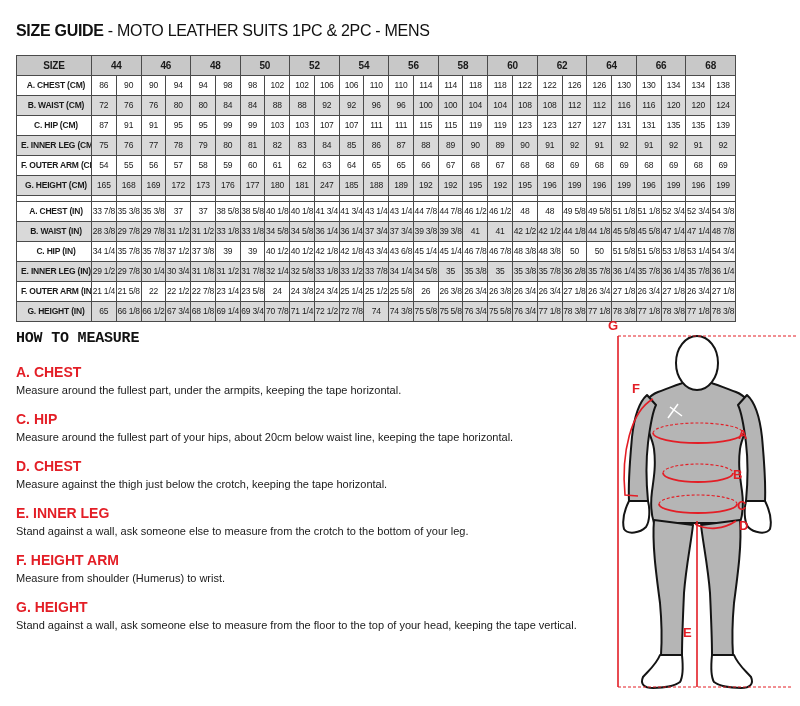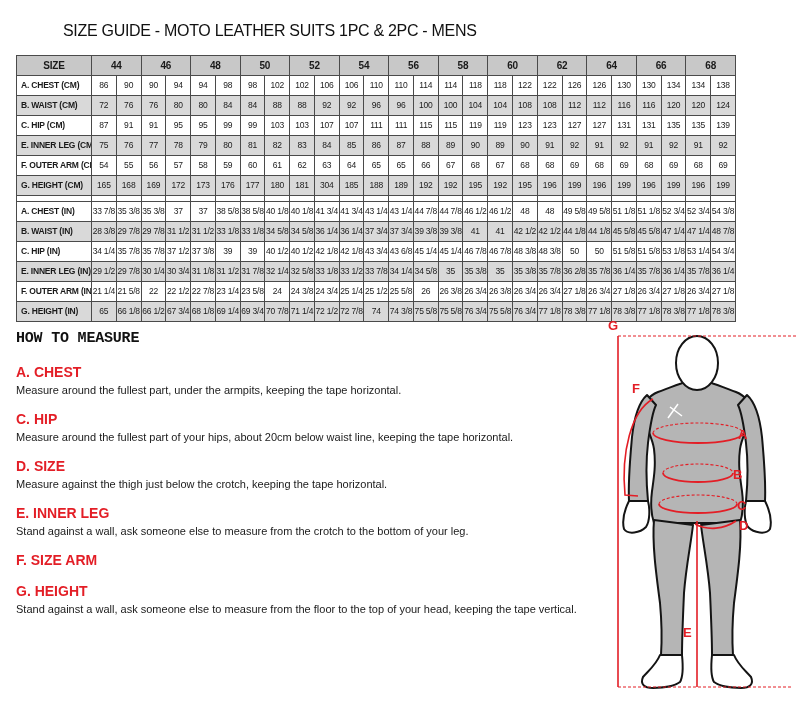--- a/index.html
+++ b/index.html
@@ -1,28 +1,28 @@
 <!DOCTYPE html>
 <html><head>
 <meta charset="utf-8">
 <style>
   html,body{margin:0;padding:0;background:#fff;}
   #page{position:relative;width:800px;height:706px;background:#fff;overflow:hidden;
         font-family:"Liberation Sans",sans-serif;color:#1a1a1a;}
   
   .title{position:absolute;left:16px;top:22px;font-size:16px;letter-spacing:-0.3px;color:#111;}
-  .title .t1{font-weight:400;margin-left:47px;}
+  .title .t1{font-weight:700;}
   .title .t2{font-weight:400;}
   
   .size-table{position:absolute;left:16px;top:55px;width:720px;border-collapse:collapse;table-layout:fixed;}
   .size-table th,.size-table td{border:1px solid #4a4a4a;padding:0;height:19px;text-align:center;
         font-size:8.5px;line-height:1;letter-spacing:-0.2px;color:#1a1a1a;overflow:hidden;white-space:nowrap;}
   .size-table thead th{background:#c8c8c8;font-weight:700;font-size:10px;}
   .size-table col.lbl{width:75px;}
-  .size-table td.row-label{text-align:left;padding-left:4px;font-weight:700;font-size:8.5px;}
+  .size-table td.row-label{text-align:center;padding-left:4px;font-weight:700;font-size:8.5px;}
   .size-table tr.row-white td{background:#ffffff;}
   .size-table tr.row-gray td{background:#d9d9d9;}
   .size-table tr.spacer td{height:5px;background:#fff;}
   
   .htm{position:absolute;left:16px;top:330px;width:580px;}
   .htm-heading{font-size:15px;font-weight:700;color:#111;margin:0 0 17px 0;letter-spacing:-0.2px;font-family:Liberation Mono, monospace;}
   .htm-section{margin:0 0 15px 0;}
   .htm-label{font-size:14px;font-weight:700;color:#e31e26;margin:0 0 4px 0;}
   .htm-text{font-size:11px;color:#1a1a1a;margin:0;white-space:nowrap;}
   
@@ -236,21 +236,21 @@
           <td class="row-label">G. HEIGHT (CM)</td>
           <td>165</td>
           <td>168</td>
           <td>169</td>
           <td>172</td>
           <td>173</td>
           <td>176</td>
           <td>177</td>
           <td>180</td>
           <td>181</td>
-          <td>304</td>
+          <td>247</td>
           <td>185</td>
           <td>188</td>
           <td>189</td>
           <td>192</td>
           <td>192</td>
           <td>195</td>
           <td>192</td>
           <td>195</td>
           <td>196</td>
           <td>199</td>
@@ -472,29 +472,30 @@
 
     <div class="htm-section">
       <p class="htm-label">A. CHEST</p>
       <p class="htm-text">Measure around the fullest part, under the armpits, keeping the tape horizontal.</p>
     </div>
     <div class="htm-section">
       <p class="htm-label">C. HIP</p>
       <p class="htm-text">Measure around the fullest part of your hips, about 20cm below waist line, keeping the tape horizontal.</p>
     </div>
     <div class="htm-section">
-      <p class="htm-label">D. SIZE</p>
+      <p class="htm-label">D. CHEST</p>
       <p class="htm-text">Measure against the thigh just below the crotch, keeping the tape horizontal.</p>
     </div>
     <div class="htm-section">
       <p class="htm-label">E. INNER LEG</p>
       <p class="htm-text">Stand against a wall, ask someone else to measure from the crotch to the bottom of your leg.</p>
     </div>
     <div class="htm-section">
-      <p class="htm-label">F. SIZE ARM</p>
+      <p class="htm-label">F. HEIGHT ARM</p>
+      <p class="htm-text">Measure from shoulder (Humerus) to wrist.</p>
     </div>
     <div class="htm-section">
       <p class="htm-label">G. HEIGHT</p>
       <p class="htm-text">Stand against a wall, ask someone else to measure from the floor to the top of your head, keeping the tape vertical.</p>
     </div>
   </div>
 
   <div class="figure-wrap">
     <svg width="204" height="391" viewBox="0 0 204 391">
 

